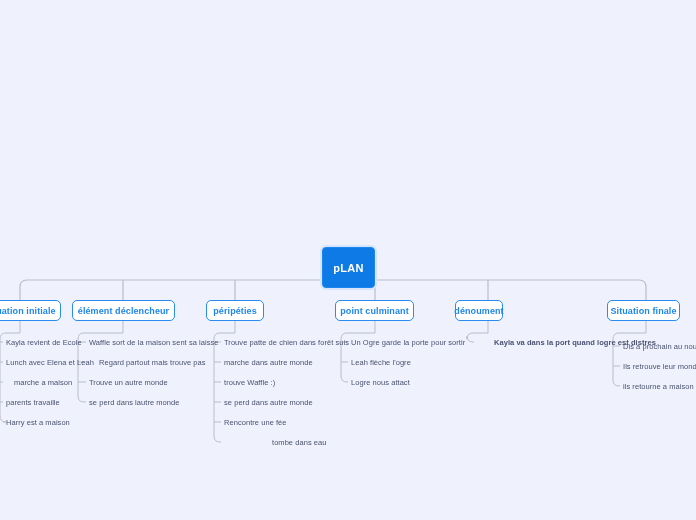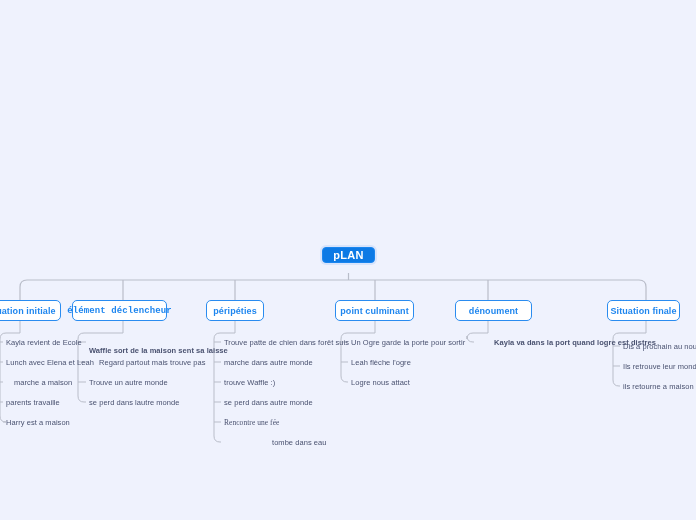--- a/index.html
+++ b/index.html
@@ -33,21 +33,21 @@
     height: 520px;
     pointer-events: none;
   }
 
   
   .root-node {
     position: absolute;
     left: 322px;
     top: 247px;
     width: 53px;
-    height: 16px;
+    height: 41px;
     background: #0d7ae5;
     border: 1px solid #1b86ef;
     border-radius: 4px;
     box-shadow: 0 0 0 2px #d8e4fb;
     display: flex;
     align-items: center;
     justify-content: center;
     box-sizing: border-box;
   }
   .root-node .label {
@@ -143,30 +143,30 @@
     </svg>
 
   <div class="root-node">
     <span class="label">pLAN</span>
   </div>
 
   <div id="nodes">
       <div class="cat-node" style="left: -20px; top: 300px; width: 81px;">
         <span class="label">situation initiale</span>
       </div>
-      <div class="cat-node" style="left: 72px; top: 300px; width: 95px; font-family: Liberation Mono, monospace;">
+      <div class="cat-node" style="left: 72px; top: 300px; width: 103px;">
         <span class="label">élément déclencheur</span>
       </div>
       <div class="cat-node" style="left: 206px; top: 300px; width: 58px;">
         <span class="label">péripéties</span>
       </div>
       <div class="cat-node" style="left: 335px; top: 300px; width: 79px;">
         <span class="label">point culminant</span>
       </div>
-      <div class="cat-node" style="left: 455px; top: 300px; width: 77px;">
+      <div class="cat-node" style="left: 455px; top: 300px; width: 48px;">
         <span class="label">dénoument</span>
       </div>
       <div class="cat-node" style="left: 607px; top: 300px; width: 73px;">
         <span class="label">Situation finale</span>
       </div>
     </div>
   <div id="leaves">
       <div class="leaf" style="left: 6px; top: 336px;">
         <span class="label">Kayla revient de Ecole</span>
       </div>
@@ -175,21 +175,21 @@
       </div>
       <div class="leaf" style="left: 6px; top: 376px; margin-left: 8px;">
         <span class="label">marche a maison</span>
       </div>
       <div class="leaf" style="left: 6px; top: 396px;">
         <span class="label">parents travaille</span>
       </div>
       <div class="leaf" style="left: 6px; top: 416px;">
         <span class="label">Harry est a maison</span>
       </div>
-      <div class="leaf" style="left: 89px; top: 344px; font-weight: bold;">
+      <div class="leaf" style="left: 89px; top: 336px;">
         <span class="label">Waffle sort de la maison sent sa laisse</span>
       </div>
       <div class="leaf" style="left: 89px; top: 356px; margin-left: 10px;">
         <span class="label">Regard partout mais trouve pas</span>
       </div>
       <div class="leaf" style="left: 89px; top: 376px; align-items: center;">
         <span class="label">Trouve un autre monde</span>
       </div>
       <div class="leaf" style="left: 89px; top: 396px;">
         <span class="label">se perd dans lautre monde</span>
@@ -199,21 +199,21 @@
       </div>
       <div class="leaf" style="left: 224px; top: 356px;">
         <span class="label">marche dans autre monde</span>
       </div>
       <div class="leaf" style="left: 224px; top: 376px; text-align: right;">
         <span class="label">trouve Waffle :)</span>
       </div>
       <div class="leaf" style="left: 224px; top: 396px;">
         <span class="label">se perd dans autre monde</span>
       </div>
-      <div class="leaf" style="left: 224px; top: 416px; font-family: Liberation Serif, serif;">
+      <div class="leaf" style="left: 224px; top: 416px;">
         <span class="label">Rencontre une fée</span>
       </div>
       <div class="leaf" style="left: 224px; top: 436px; padding-left: 48px;">
         <span class="label">tombe dans eau</span>
       </div>
       <div class="leaf" style="left: 351px; top: 336px;">
         <span class="label">Un Ogre garde la porte pour sortir</span>
       </div>
       <div class="leaf" style="left: 351px; top: 356px;">
         <span class="label">Leah flèche l'ogre</span>

